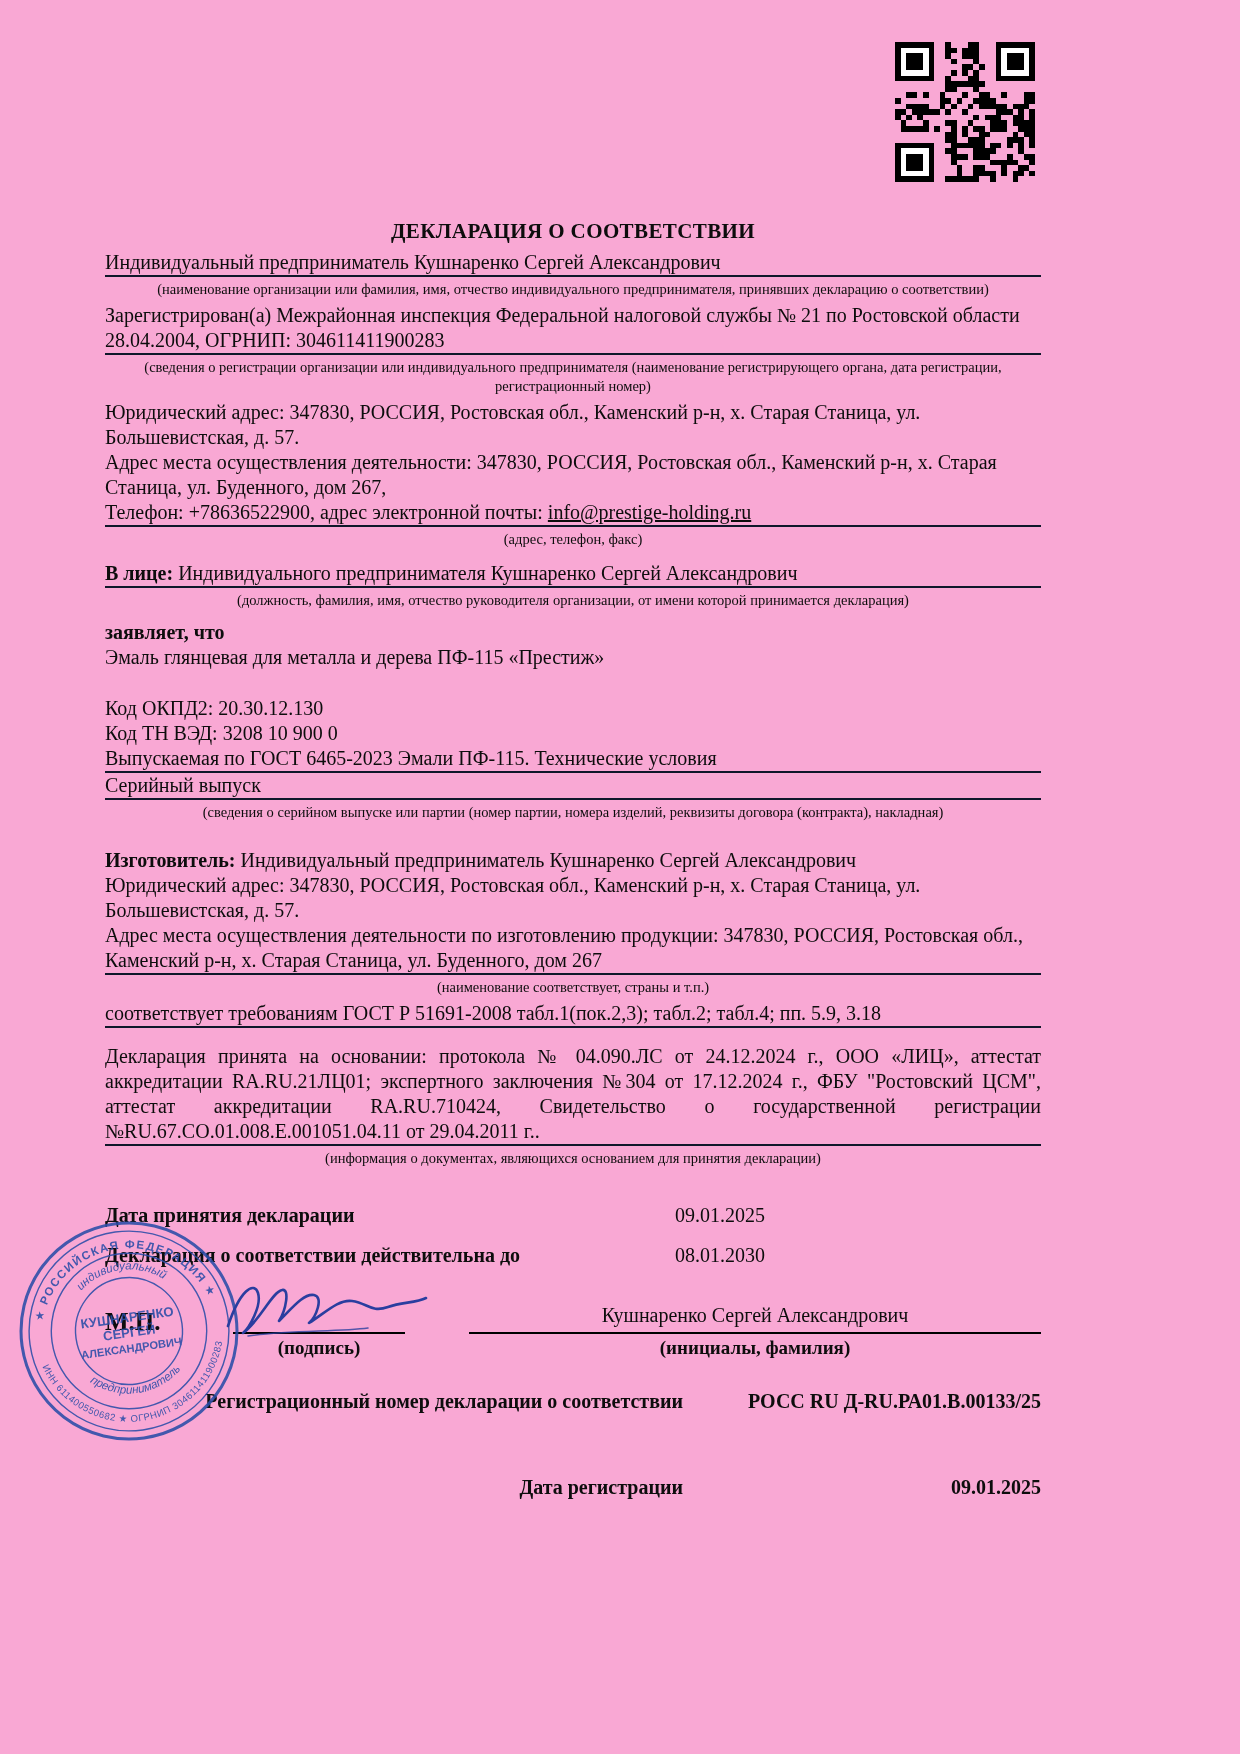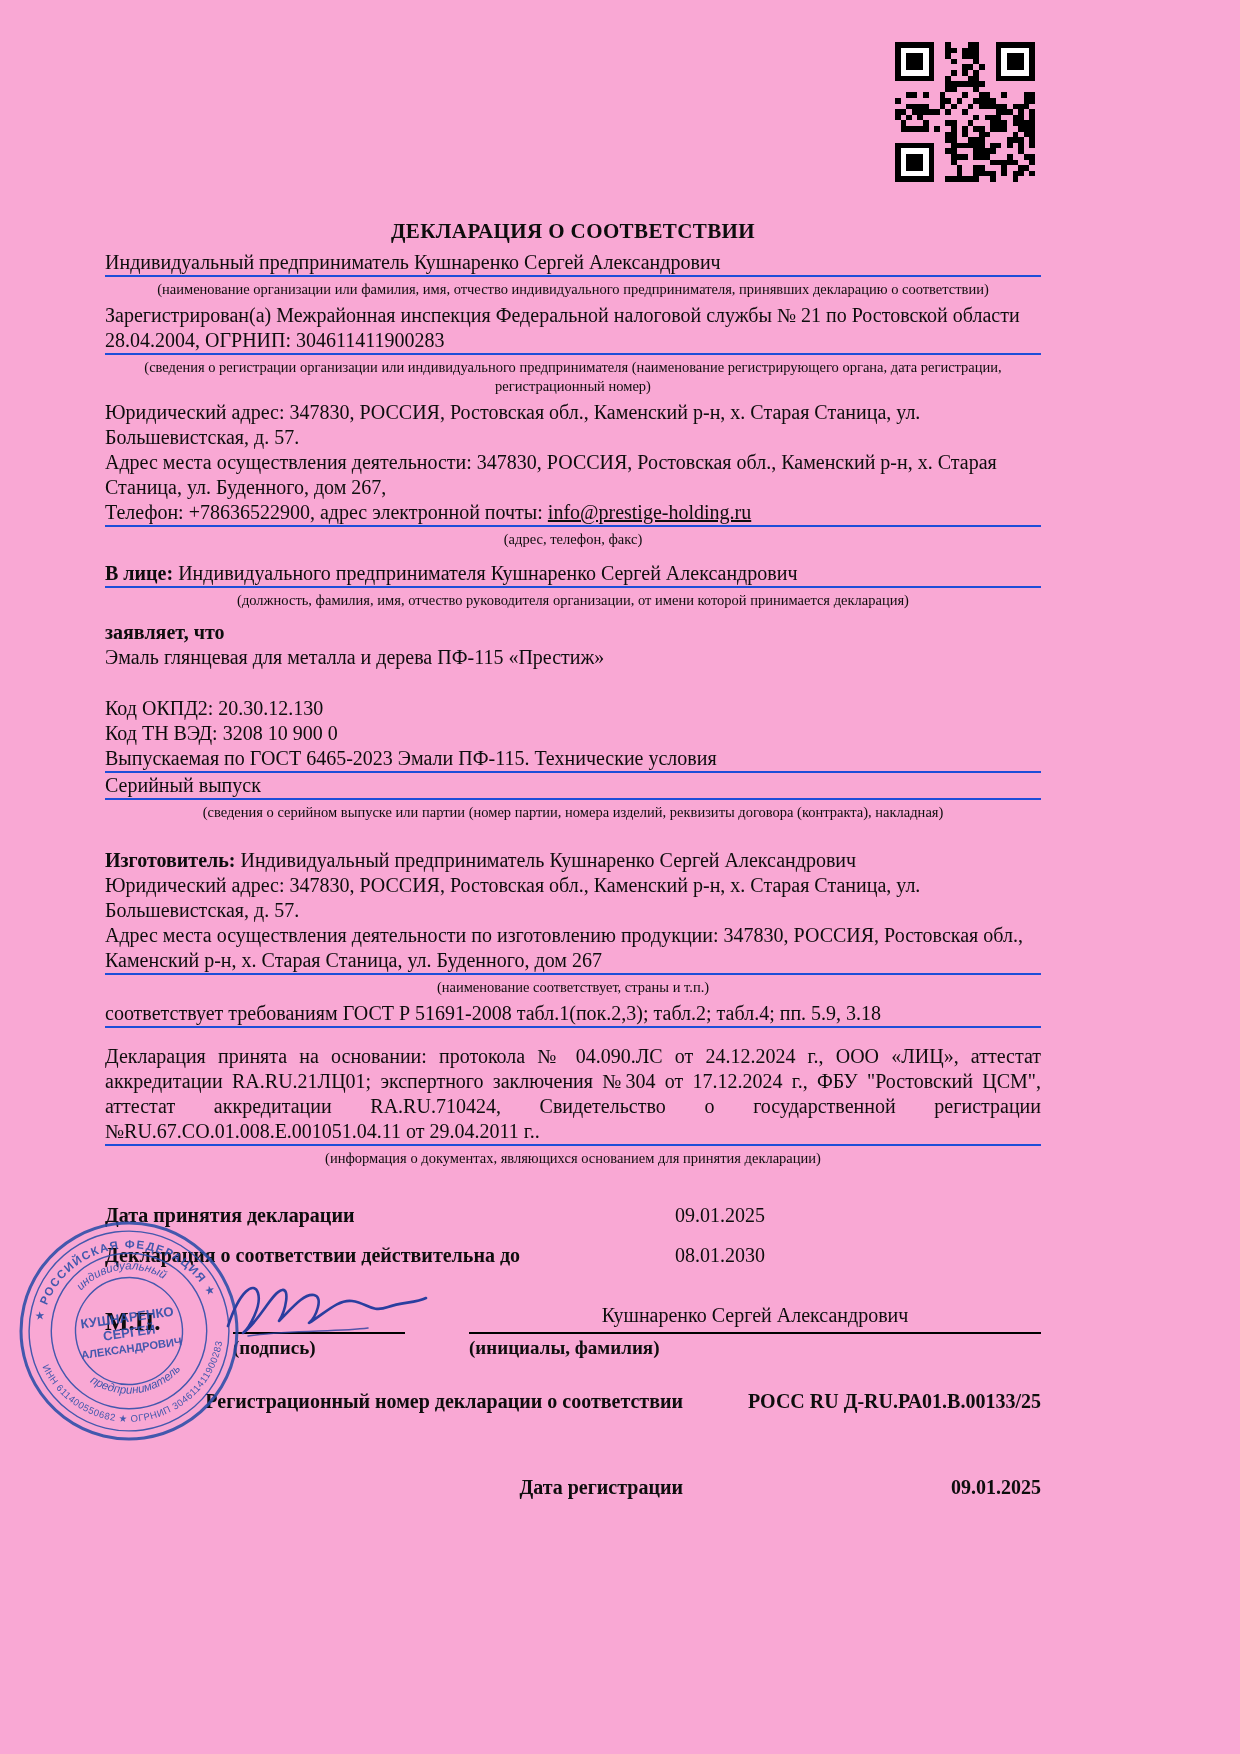--- a/index.html
+++ b/index.html
@@ -4,36 +4,36 @@
 <style>
   * { margin:0; padding:0; box-sizing:border-box; }
   html,body { background:#ffffff; }
   .page {
     position:relative; width:1240px; height:1754px; background:#f9a8d4;
     font-family:"Liberation Serif","DejaVu Serif",serif; color:#0d0d0d; overflow:hidden;
   }
   .content { position:absolute; left:105px; top:218px; width:936px; }
   .title { text-align:center; font-size:21px; font-weight:bold; letter-spacing:.4px; line-height:26px; }
   .body { font-size:20px; line-height:25px; }
-  .u { border-bottom:2px solid #1d4ed8; }
+  .u { border-bottom:2px solid #0f172a; }
   .caption { font-size:14.5px; line-height:19px; text-align:center; padding:3px 26px 4px; }
   .b { font-weight:bold; } .gap16{height:16px;} .gap22{height:22px;} .gap26{height:26px;} .gap30{height:30px;} .gap46{height:46px;}
   .mt6{margin-top:6px;} .mt8{margin-top:8px;}
   .just { text-align:justify; }
   .email { text-decoration:underline; color:#0d0d0d; }
   .kv { display:grid; grid-template-columns:570px 1fr; font-size:20px; line-height:26px; margin-bottom:14px; }
   .kv .lbl { font-weight:bold; }
   .kv.bold-val .val { font-weight:bold;margin-left:12px; }
   .kv.wide { grid-template-columns:578px 1fr;text-align:right; }
   .sig-row { display:flex; align-items:flex-end; margin-top:34px; margin-bottom:28px; }
   .mp { width:128px; font-size:25px; font-weight:bold; padding-bottom:24px; }
   .sig-col { width:172px; position:relative; }
   .name-col { width:572px; margin-left:64px; }
   .rule { border-bottom:2px solid #000; height:0; }
-  .sig-cap { font-size:19px; font-weight:bold; line-height:24px; margin-top:2px; }
+  .sig-cap { font-size:19px; font-weight:bold; text-align:center; line-height:24px; margin-top:2px; }
   .signer-name { font-size:20px; text-align:center; line-height:26px; margin-bottom:4px; }
   .qr { position:absolute; left:895px; top:42px; width:140px; height:140px; }
   .qr svg { width:100%; height:100%; }
   .stamp { position:absolute; left:18px; top:1220px; width:222px; height:222px; }
   .stamp svg { width:100%; height:100%; }
   .signature-svg { position:absolute; left:218px; top:1272px; width:218px; height:80px; }
 </style>
 </head>
 <body>
 

